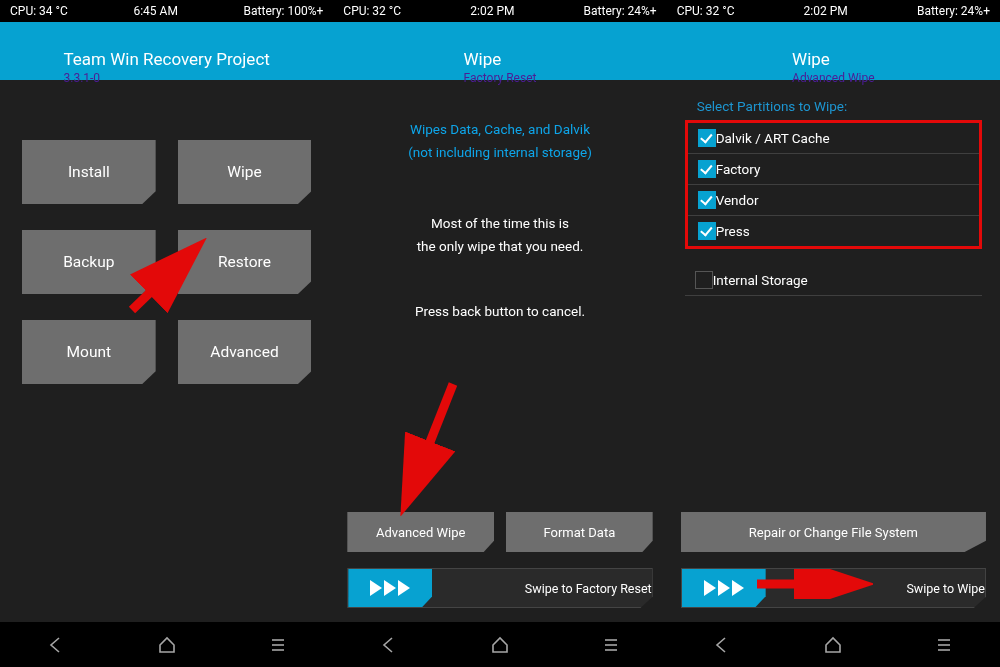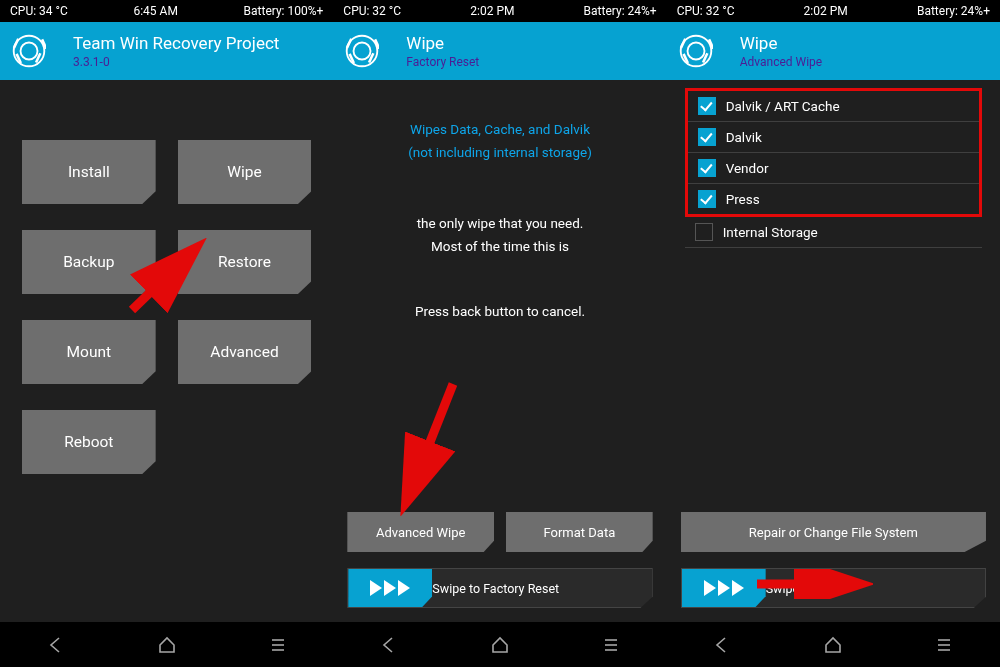--- a/index.html
+++ b/index.html
@@ -12,21 +12,21 @@
     color: #fff;
     font-size: 13px;
   }
   .screens { display: flex; width: 100%; height: 622px; }
   .screen { width: 333.33px; height: 100%; background: #1f1f1f; display: flex; flex-direction: column; position: relative; }
   .statusbar {
     height: 22px; background: #000; color: #fff; display: flex; justify-content: space-between;
     align-items: center; padding: 4px 10px; font-size: 12px;
   }
   .header {
-    height: 58px; background: #06a2d1; display: flex; align-items: center; gap: 27px; padding: 0 12px;
+    height: 58px; background: #06a2d1; display: flex; align-items: center; gap: 27px; padding: 0 12px; flex-direction: column;
   }
   .twrp-logo { width: 34px; height: 34px; }
   .header-titles .title { font-size: 17px; color: #fff; }
   .header-titles .subtitle { font-size: 12px; color: #4c1d95; margin-top: 2px; }
   .content { flex: 1; position: relative; padding: 8px; }
 
   
   .grid { display: grid; grid-template-columns: 1fr 1fr; gap: 26px 22px; padding: 52px 14px 0 14px; }
   .tile {
     height: 64px; background: #6e6e6e; color: #fff; display: flex; align-items: center; justify-content: center;
@@ -51,34 +51,34 @@
     position: absolute; bottom: 14px; left: 14px; right: 14px; height: 40px;
     border: 1px solid #444; background: #2a2a2a; display: flex; align-items: center;
     cursor: pointer;
     clip-path: polygon(0 0, 100% 0, 100% 72%, 96% 100%, 0 100%);
   }
   .swipehandle {
     width: 84px; height: 100%; background: #07a2d1; display: flex; align-items: center; justify-content: center; gap: 2px;
     clip-path: polygon(0 0, 100% 0, 100% 72%, 88% 100%, 0 100%);
   }
   .swipehandle .tri { width: 0; height: 0; border-top: 8px solid transparent; border-bottom: 8px solid transparent; border-left: 12px solid #fff; }
-  .swipelabel { flex: 1; text-align: left; font-size: 12.5px; }
+  .swipelabel { flex: 1; text-align: right; font-size: 12.5px; }
   .arrow2-wrap { position: absolute; left: 60px; top: 296px; pointer-events: none; }
 
   
   .s3-header-txt { color: #1d95d0; padding: 10px 22px 6px 22px; font-size: 13.5px; }
   .redbox { border: 3px solid #e30909; margin: 0 10px; }
   .partlist { padding: 0; }
-  .partrow { display: flex; align-items: center; gap: 10px; padding: 6px 10px; border-bottom: 1px solid #3f3f3f; cursor: pointer; font-size: 13.5px; }
+  .partrow { display: flex; align-items: center; gap: 0; padding: 6px 10px; border-bottom: 1px solid #3f3f3f; cursor: pointer; font-size: 13.5px; }
   .partrow:last-child { border-bottom: none; }
   .chk { width: 18px; height: 18px; border: 1.5px solid #07a2d1; display: flex; align-items: center; justify-content: center; flex-shrink: 0; }
   .chk.checked { background: #07a2d1; }
   .chk.checked::after { content: ""; display: block; width: 5px; height: 9px; border: solid #fff; border-width: 0 2px 2px 0; transform: rotate(40deg) translate(-1px,-1px); }
   .chk.empty { border-color: #555; }
-  .below-red { margin: 0 10px; }
+  .below-red { margin: 16px 10px; }
   .s3-btn-wrap { position: absolute; bottom: 70px; left: 14px; right: 14px; border-radius: 15px; }
   .s3-btn-wrap .graybtn { width: 100%; }
   .arrow3-wrap { position: absolute; bottom: 20px; left: 86px; pointer-events: none; z-index: 5; }
 
   
   .navarea { height: 45px; background: #000; display: flex; }
   .navcol { width: 333.33px; display: flex; justify-content: space-around; align-items: center; }
   .navicon { width: 20px; height: 20px; color: #a6a6a6; cursor: pointer; display: flex; align-items: center; justify-content: center; }
 </style>
 </head>
@@ -107,21 +107,20 @@
       </div>
     </div>
     <div class="content">
       <div class="grid">
         <div class="tile">Install</div>
         <div class="tile">Wipe</div>
         <div class="tile">Backup</div>
         <div class="tile">Restore</div>
         <div class="tile">Mount</div>
         <div class="tile">Advanced</div>
-        <div class="tile">Reboot</div>
       </div>
       <div class="arrow1-wrap">
         <svg width="90" height="80" viewBox="0 0 90 80">
           <defs>
               <marker id="ah1" markerWidth="10" markerHeight="10" refX="7" refY="3" orient="auto">
                 <path d="M0,0 L0,6 L9,3 z" fill="#e30909"></path>
               </marker>
             </defs>
           <line x1="6" y1="72" x2="68" y2="12" stroke="#e30909" stroke-width="9" marker-end="url(#ah1)"></line>
         </svg>
@@ -147,22 +146,22 @@
       <div class="header-titles">
         <div class="title">Wipe</div>
         <div class="subtitle">Factory Reset</div>
       </div>
     </div>
     <div class="content">
       <div class="s2-body">
         <div class="s2-blue">Wipes Data, Cache, and Dalvik</div>
         <div class="s2-blue">(not including internal storage)</div>
         <div class="s2-white">
+          <div>Most of the time this is</div>
           <div>the only wipe that you need.</div>
-          <div>Most of the time this is</div>
         </div>
         <div class="s2-white s2-cancel">Press back button to cancel.</div>
       </div>
       <div class="twobtn">
         <div class="graybtn">Advanced Wipe</div>
         <div class="graybtn">Format Data</div>
       </div>
       <div class="swipebar">
         <div class="swipehandle">
           <div class="tri"></div>
@@ -198,29 +197,30 @@
         <rect x="34" y="7" width="3" height="12" fill="#fff" transform="rotate(-25 34 7)"></rect>
         <rect x="4" y="24" width="3" height="12" fill="#fff" transform="rotate(-25 4 24)"></rect>
         <rect x="32" y="22" width="3" height="12" fill="#fff" transform="rotate(25 32 22)"></rect>
       </svg>
       <div class="header-titles">
         <div class="title">Wipe</div>
         <div class="subtitle">Advanced Wipe</div>
       </div>
     </div>
     <div class="content">
+      <div class="s3-header-txt">Select Partitions to Wipe:</div>
       <div class="redbox">
         <div class="partlist">
           <div class="partrow">
             <div class="chk checked"></div>
             <span>Dalvik / ART Cache</span>
           </div>
           <div class="partrow">
             <div class="chk checked"></div>
-            <span>Dalvik</span>
+            <span>Factory</span>
           </div>
           <div class="partrow">
             <div class="chk checked"></div>
             <span>Vendor</span>
           </div>
           <div class="partrow">
             <div class="chk checked"></div>
             <span>Press</span>
           </div>
         </div>

